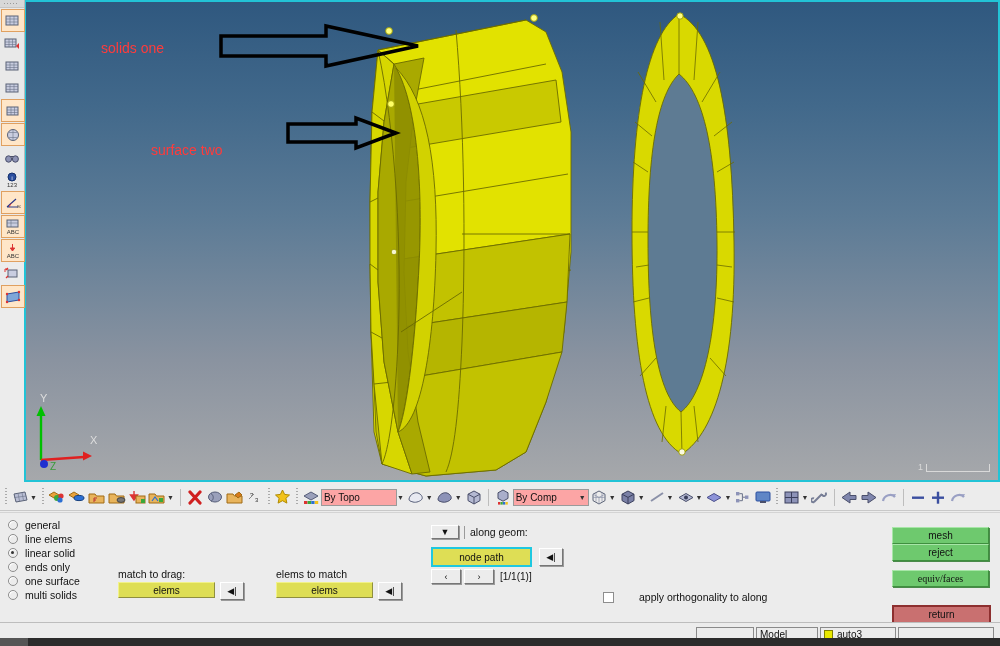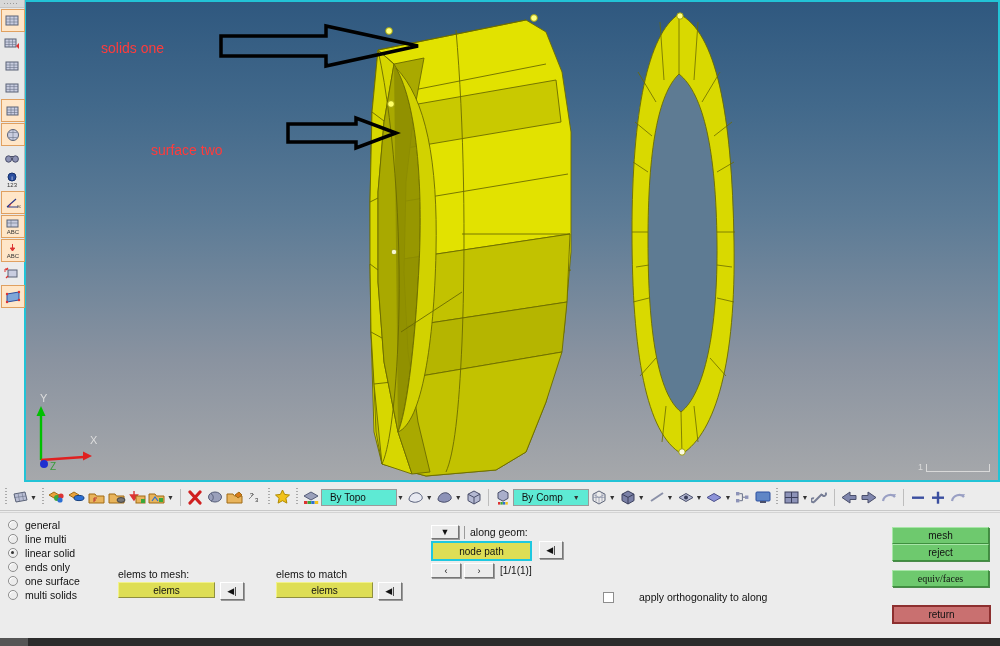--- a/index.html
+++ b/index.html
@@ -32,22 +32,22 @@
        align-items:flex-end;gap:3px;}
   .scaleline{width:62px;height:7px;border:1px solid #d9d9d9;border-top:none;}
 
   
   .toolbar{position:absolute;left:0;top:484px;width:1000px;height:27px;background:#ececec;
        border-bottom:1px solid #c8c8c8;display:flex;align-items:center;padding:0 2px;box-sizing:border-box;}
   .tsep{width:2px;height:18px;margin:0 3px;background:repeating-linear-gradient(180deg,#aaa 0 1px,transparent 1px 3px);}
   .tbar{width:1px;height:17px;margin:0 4px;background:#bdbdbd;}
   .titem{width:20px;height:20px;display:flex;align-items:center;justify-content:center;}
   .tarrow{font-size:7px;color:#333;margin:0 2px 0 0;line-height:1;}
-  .combo{height:17px;border:1px solid #9a9a9a;background:#5eead4;display:flex;align-items:center;
-       gap:3px;padding:0 8px;font-size:10px;min-width:76px;box-sizing:border-box;}
+  .combo{height:17px;border:1px solid #9a9a9a;background:#fca5a5;display:flex;align-items:center;
+       gap:3px;padding:0 2px;font-size:10px;min-width:76px;box-sizing:border-box;}
   .combo .cbl{flex:1;color:#111;}
   .combo .cbd{font-size:7px;color:#333;}
 
   
   .panel{position:absolute;left:0;top:512px;width:1000px;height:110px;background:#ececec;
        border-top:1px solid #d4d4d4;padding-left:32px;}
   .radios{position:absolute;left:8px;top:5px;width:105px;}
   .radio{display:flex;align-items:center;height:14px;margin-bottom:0px;font-size:10.5px;color:#111;}
   .rdot{width:8px;height:8px;border-radius:50%;border:1px solid #8d8d8d;margin-right:7px;
        background:#ececec;box-shadow:inset 1px 1px 0 #fff;position:relative;flex:none;}
@@ -525,63 +525,63 @@
 
   <div class="panel">
 
     <div class="radios">
       <label class="radio">
         <span class="rdot"></span>
         <span>general</span>
       </label>
       <label class="radio">
         <span class="rdot"></span>
-        <span>line multi</span>
+        <span>line elems</span>
       </label>
       <label class="radio on">
         <span class="rdot"></span>
         <span>linear solid</span>
       </label>
       <label class="radio">
         <span class="rdot"></span>
         <span>ends only</span>
       </label>
       <label class="radio">
         <span class="rdot"></span>
         <span>one surface</span>
       </label>
       <label class="radio">
         <span class="rdot"></span>
         <span>multi solids</span>
       </label>
     </div>
 
     <div class="fieldgrp" style="left:118px;top:55px;">
-      <div class="flabel">elems to mesh:</div>
+      <div class="flabel">match to drag:</div>
       <div class="frow">
         <span class="ybtn" style="width:95px;">elems</span>
         <span class="sq" style="margin-left:5px;">◀|</span>
       </div>
     </div>
 
     <div class="fieldgrp" style="left:276px;top:55px;">
       <div class="flabel">elems to match</div>
       <div class="frow">
         <span class="ybtn" style="width:95px;">elems</span>
         <span class="sq" style="margin-left:5px;">◀|</span>
       </div>
     </div>
 
     <div class="fieldgrp" style="left:431px;top:12px;">
       <div class="frow" style="align-items:center;">
         <span class="minib" style="min-width:26px;height:12px;">▼</span>
         <span style="width:1px;height:13px;background:#9a9a9a;margin:0 5px;"></span>
         <span class="flabel" style="margin:0;">along geom:</span>
       </div>
-      <div class="frow" style="margin-top:2px;">
+      <div class="frow" style="margin-top:8px;align-items:center;">
         <span class="ybtn teal" style="width:97px;">node path</span>
         <span class="sq" style="margin-left:7px;">◀|</span>
       </div>
       <div class="frow" style="margin-top:2px;align-items:center;">
         <span class="minib">‹</span>
         <span class="minib" style="margin-left:3px;">›</span>
         <span style="margin-left:6px;font-size:10px;color:#111;">[1/1(1)]</span>
       </div>
     </div>
 
@@ -597,18 +597,28 @@
       <div class="gbtn">reject</div>
     </div>
     <div style="position:absolute;left:892px;top:57px;font-family:Liberation Serif, serif;">
       <div class="gbtn">equiv/faces</div>
     </div>
     <div style="position:absolute;left:892px;top:92px;">
       <div class="rbtn2">return</div>
     </div>
   </div>
 
+  <div class="status">
+    <span style="flex:1 1 auto;"></span>
+    <span class="scell" style="width:58px;"></span>
+    <span class="scell" style="width:62px;">Model</span>
+    <span class="scell" style="width:76px;">
+      <span class="ylednote"></span>
+      <span>auto3</span>
+    </span>
+    <span class="scell" style="width:96px;margin-right:6px;"></span>
+  </div>
 
   <div class="taskbar">
     <div class="tstart"></div>
   </div>
 
 </div>
 
 </body></html>

